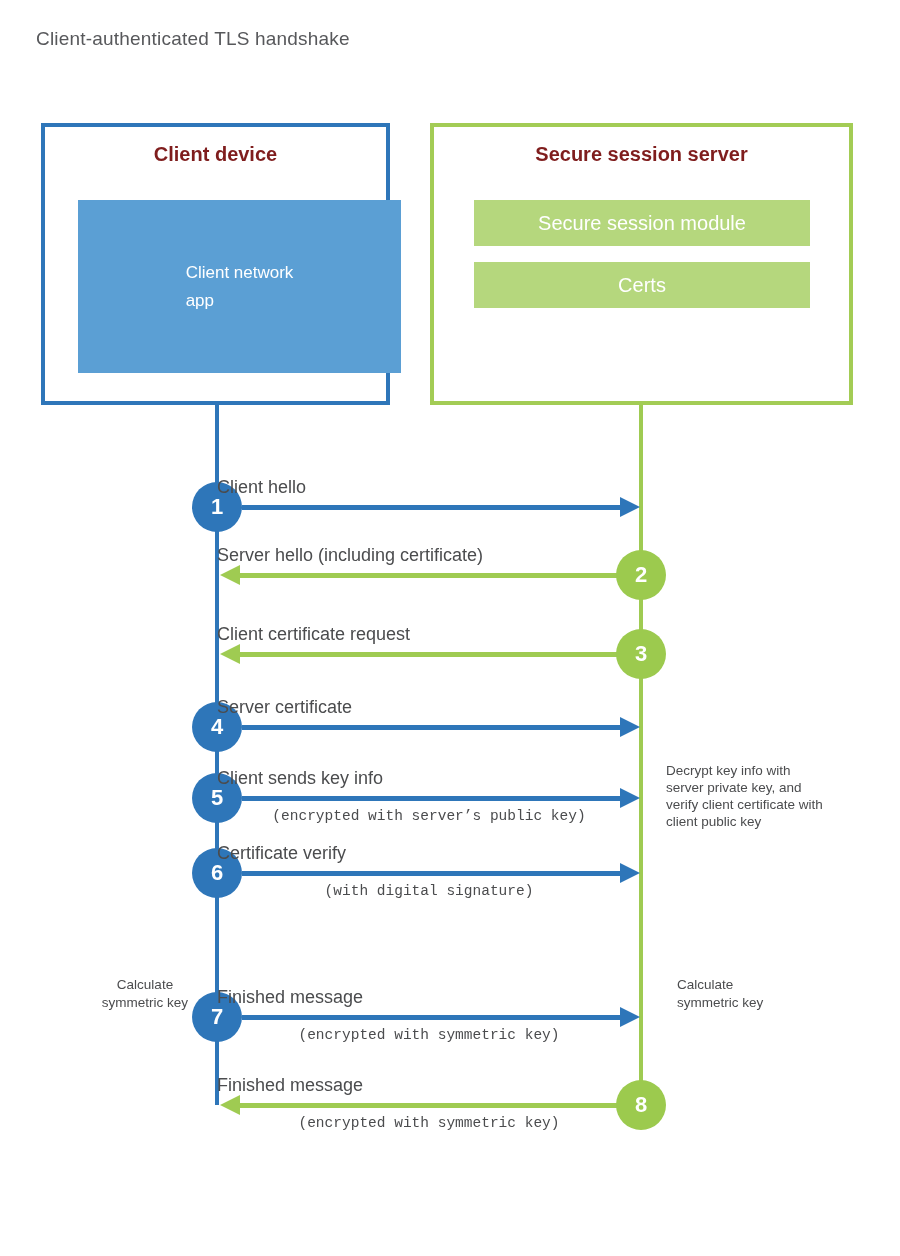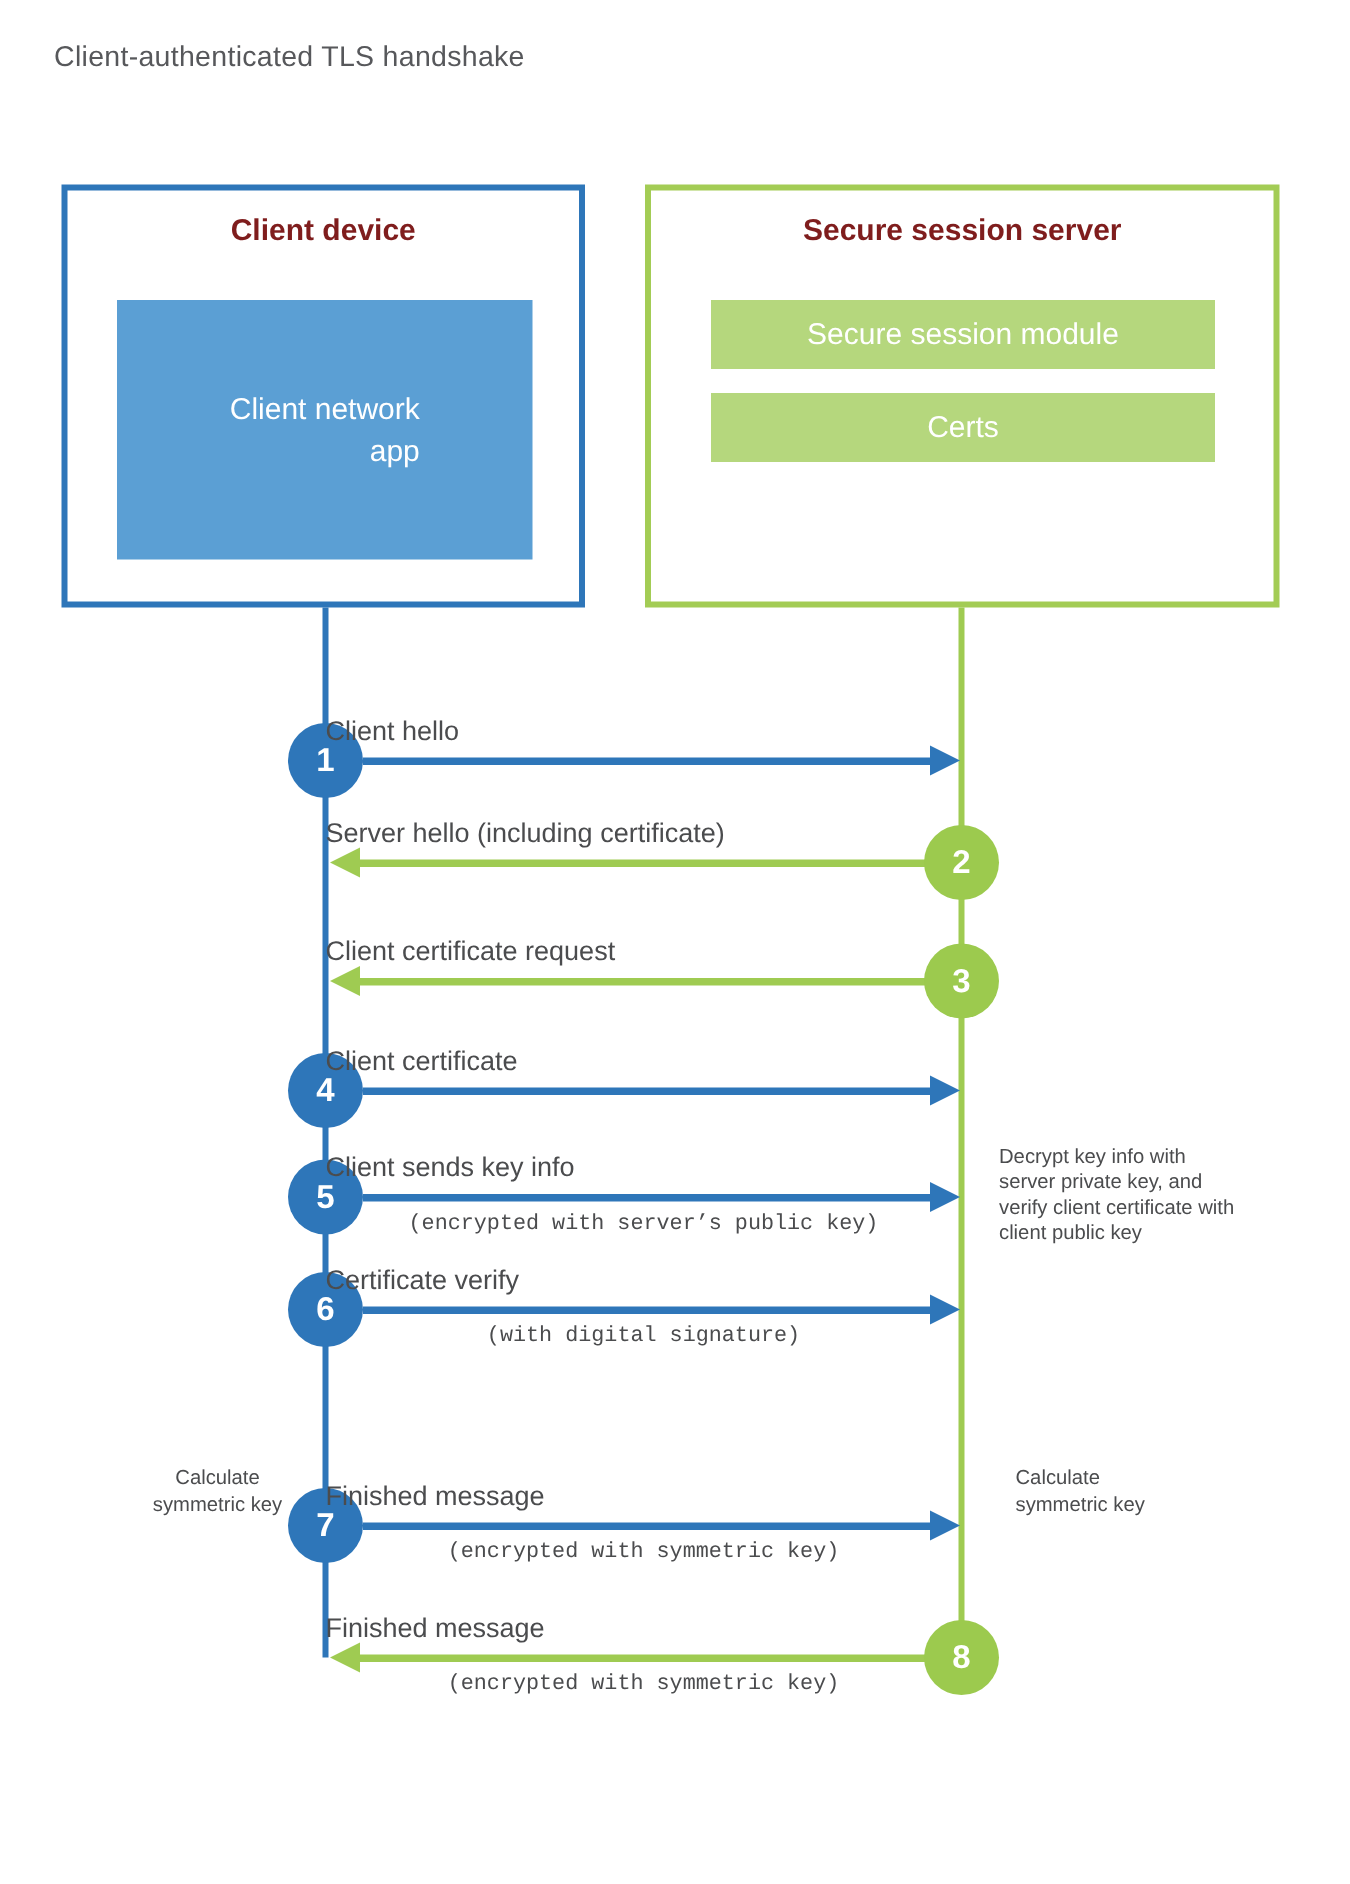--- a/index.html
+++ b/index.html
@@ -13,23 +13,23 @@
   }
   
   .actor-box{position:absolute;top:123px;height:282px;box-sizing:border-box;background:#fff;}
   .client-box{left:41px;width:349px;border:4px solid #2e76b9;}
   .server-box{left:430px;width:423px;border:4px solid #a3cc55;}
   .actor-title{
     position:absolute;top:16px;left:0;width:100%;text-align:center;
     font-size:20px;font-weight:700;color:#7f1d1d;
   }
   .app-box{
-    position:absolute;left:78px;top:200px;width:277px;height:173px;background:#5b9fd4;
-    display:flex;align-items:center;justify-content:center;text-align:right;
-    color:#fff;font-size:20px;line-height:28px;white-space:pre-line;
+    position:absolute;left:78px;top:200px;width:323px;height:173px;background:#5b9fd4;
+    display:flex;align-items:center;justify-content:center;text-align:left;
+    color:#fff;font-size:17px;line-height:28px;white-space:pre-line;
   }
   .server-bar{
     position:absolute;left:474px;width:336px;height:46px;background:#b5d77d;
     display:flex;align-items:center;justify-content:center;
     color:#fff;font-size:20px;
   }
   .bar-0{top:200px}.bar-1{top:262px}.bar-2{top:323px}
   
   .lifeline{position:absolute;top:405px;width:4px;height:700px;z-index:1;}
   .lifeline.blue{left:215px;background:#2e76b9;}
@@ -106,21 +106,21 @@
   </div>
 
   <div class="step server" style="top:654px">
     <div class="step-label">Client certificate request</div>
     <div class="arrow-line"></div>
     <div class="arrow-head"></div>
     <div class="circle">3</div>
   </div>
 
   <div class="step client" style="top:727px">
-    <div class="step-label">Client certificate</div>
+    <div class="step-label">Server certificate</div>
     <div class="arrow-line"></div>
     <div class="arrow-head"></div>
     <div class="circle">4</div>
   </div>
 
   <div class="step client" style="top:798px">
     <div class="step-label">Client sends key info</div>
     <div class="step-sublabel">(encrypted with server’s public key)</div>
     <div class="arrow-line"></div>
     <div class="arrow-head"></div>

